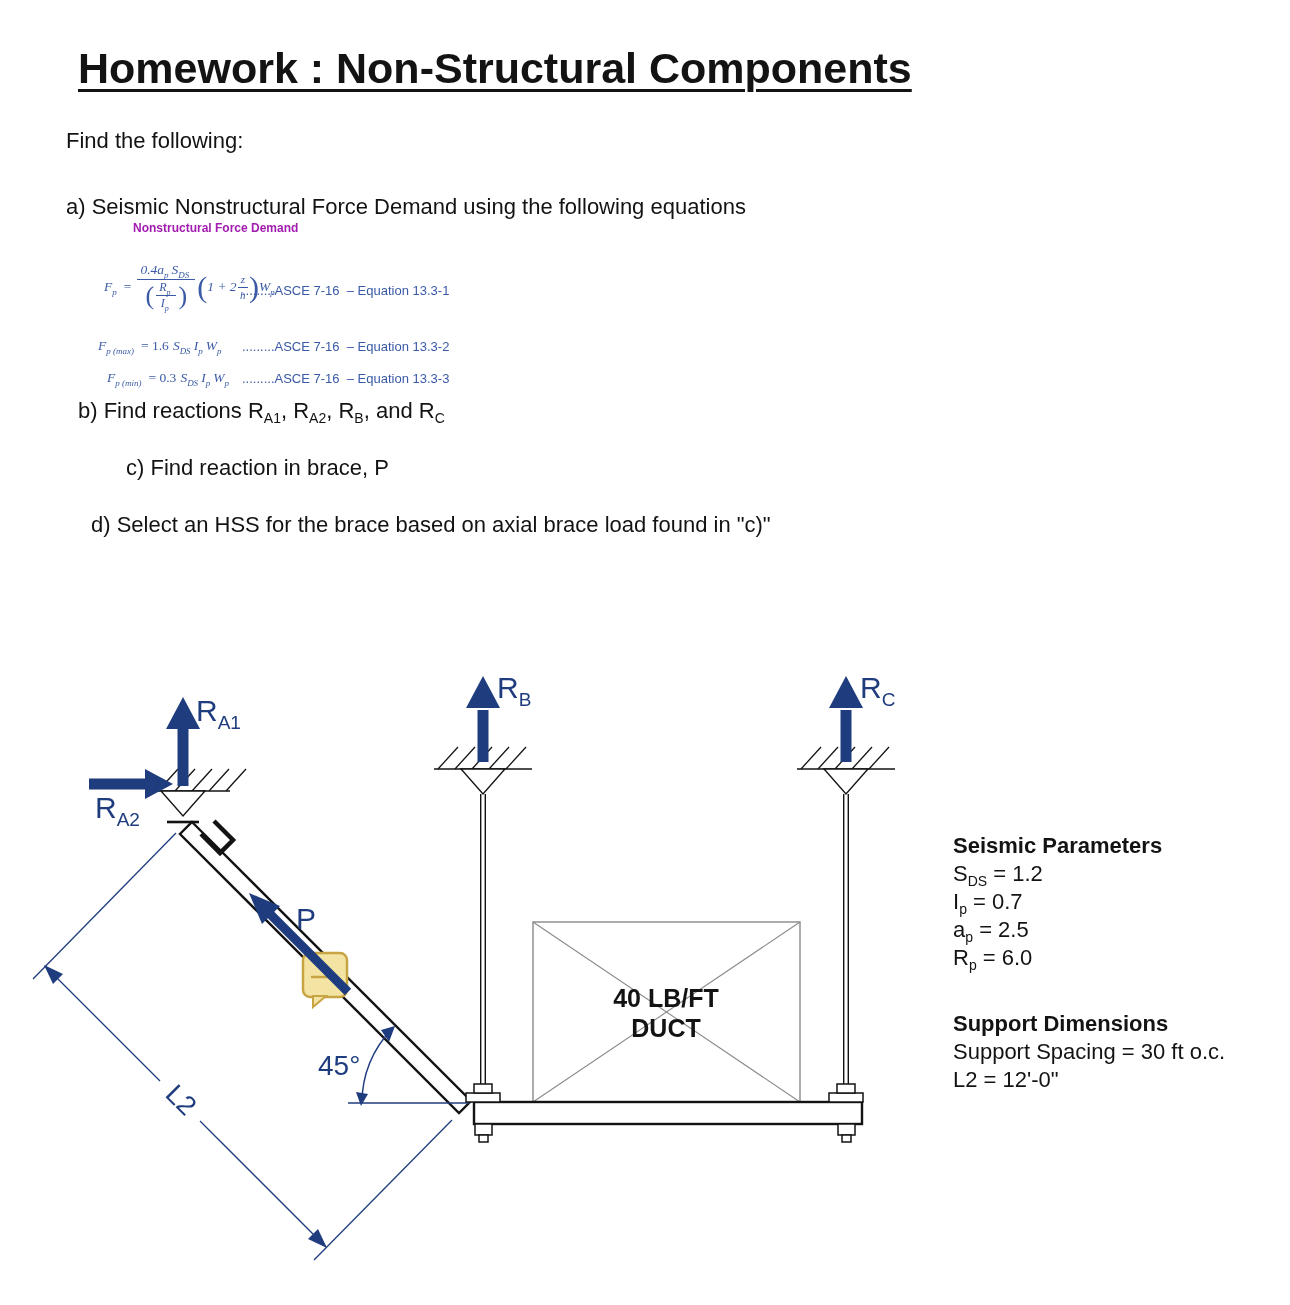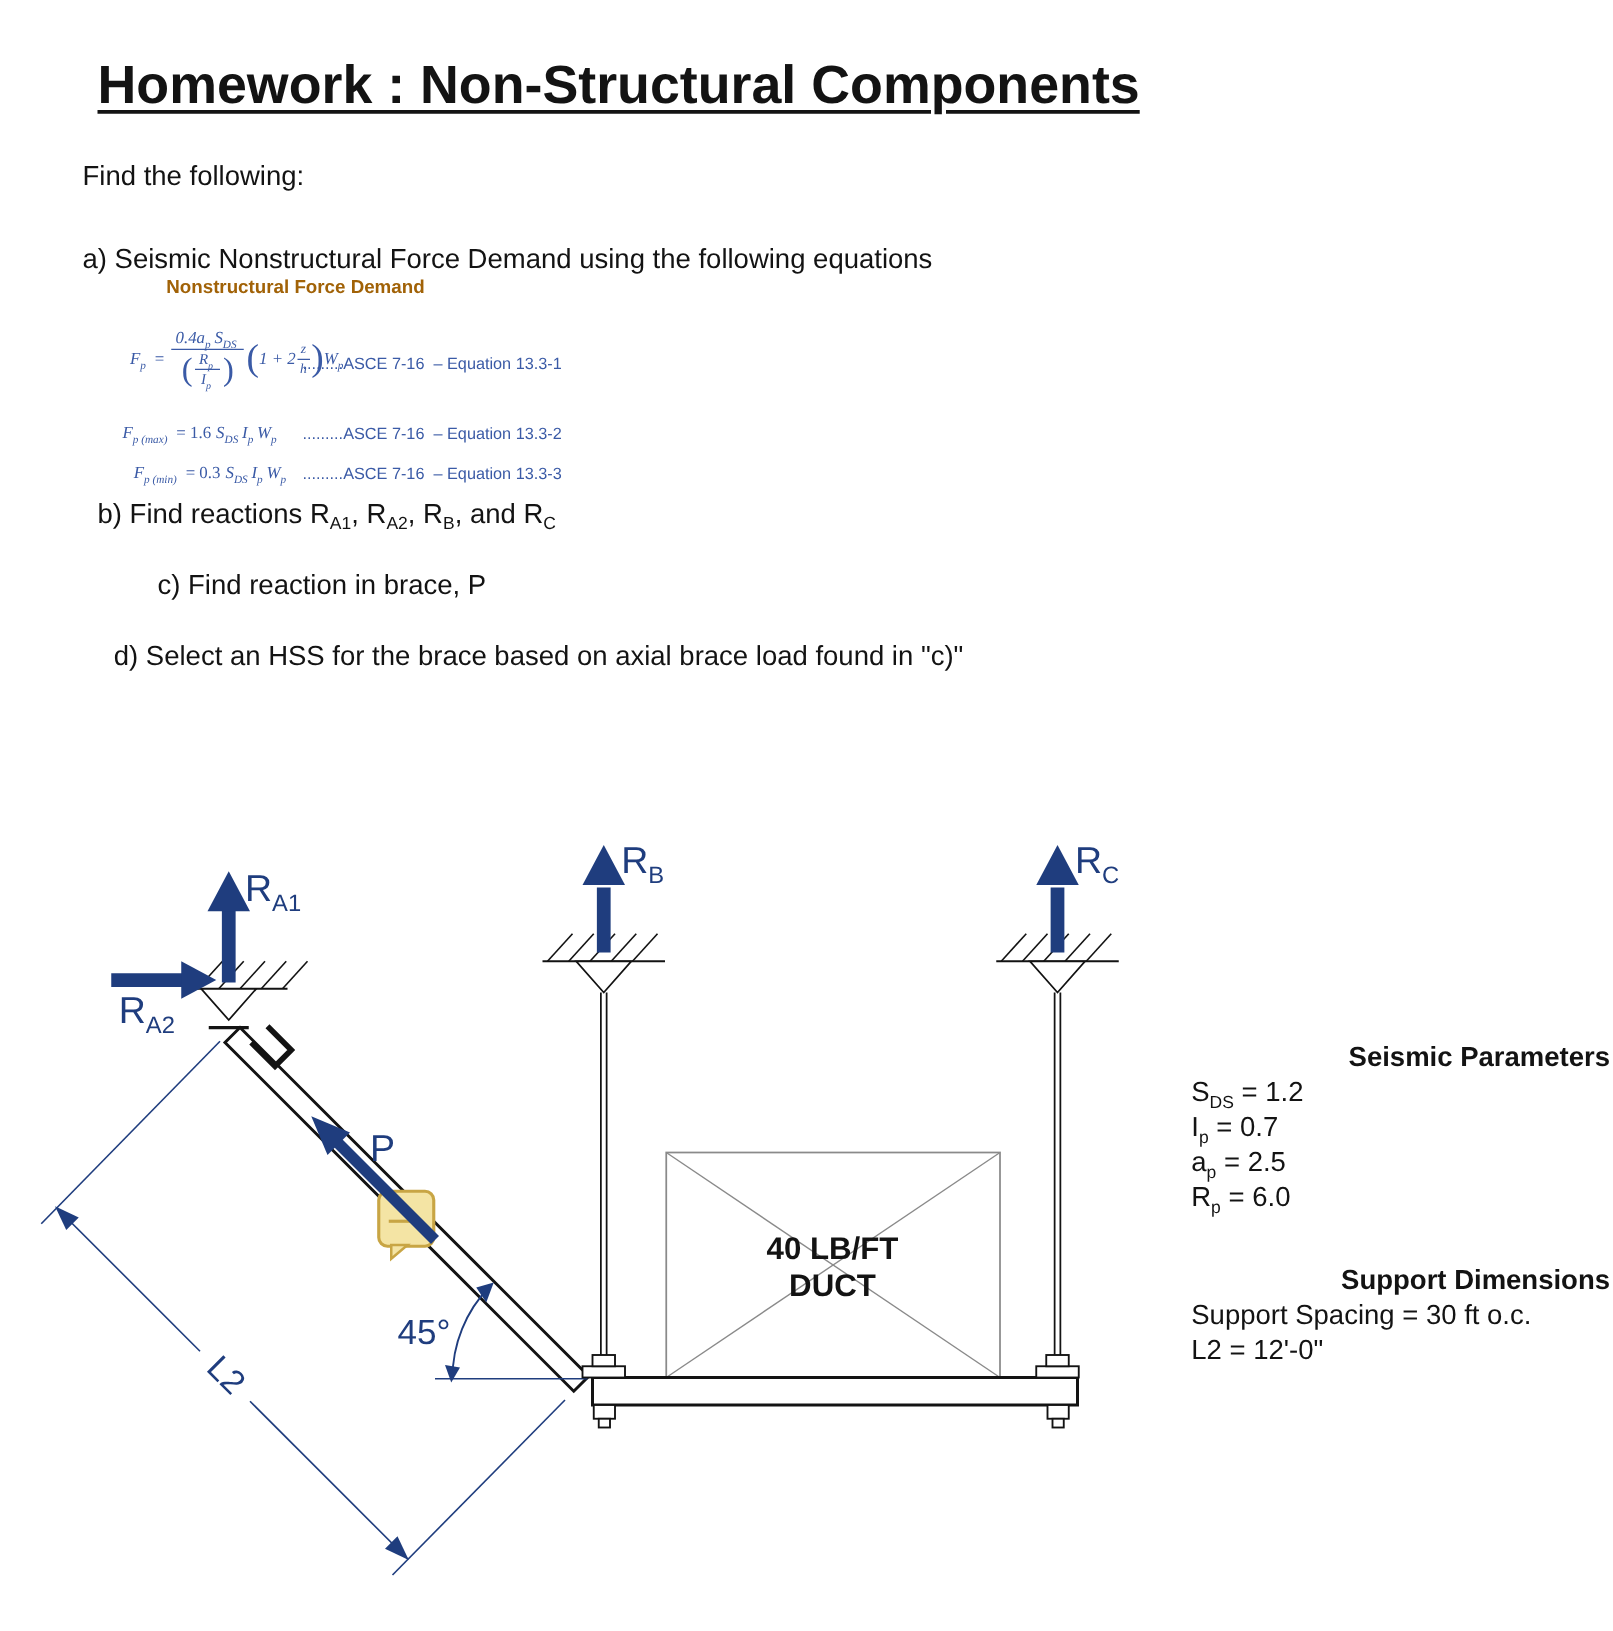--- a/index.html
+++ b/index.html
@@ -3,38 +3,38 @@
 <meta charset="utf-8">
 <style>
   html,body{margin:0;padding:0;background:#fff;}
   .page{position:relative;width:1290px;height:1305px;background:#ffffff;overflow:hidden;
         font-family:"Liberation Sans",sans-serif;color:#131313;}
   .abs{position:absolute;}
   .title{left:78px;top:44px;font-size:43px;font-weight:bold;
          text-decoration:underline;text-decoration-thickness:2.5px;text-underline-offset:6px;}
   .body-line{font-size:22px;}
   .body-line sub{font-size:14px;line-height:0;}
-  .eq-heading{left:133px;top:221px;font-size:15px;font-weight:bold;color:#a16207;}
+  .eq-heading{left:133px;top:221px;font-size:12px;font-weight:bold;color:#a21caf;}
   .eqrow{display:flex;align-items:center;color:#3a5aa6;
          font-family:"Liberation Serif",serif;font-style:italic;font-size:13.5px;}
   .eqrow sub{font-size:9px;line-height:0;margin-right:3px;}
   .mx{margin:0 4px;font-style:normal;}
   .frac{display:inline-flex;flex-direction:column;align-items:center;line-height:1.1;margin:0 2px;}
   .frac .num{padding:0 3px 1px;border-bottom:1px solid currentColor;text-align:center;}
   .frac .den{padding-top:1px;display:flex;align-items:center;}
   .frac.inner{font-size:12px;}
   .frac.inner sub{font-size:8px;}
   .frac.small{font-size:11px;margin:0 1px;}
   .paren{font-style:normal;font-weight:300;line-height:1;}
   .paren.big{font-size:30px;}
   .paren.mid{font-size:26px;}
   .eqref{position:absolute;font-family:"Liberation Sans",sans-serif;font-style:normal;
          font-size:13px;color:#3a5aa6;white-space:pre;}
   .sidebar{left:953px;top:832px;font-size:22px;line-height:28px;width:335px;}
-  .sidebar .hd{font-weight:bold;text-align:right;}
+  .sidebar .hd{font-weight:bold;}
   .sidebar sub{font-size:14px;line-height:0;}
   .sidebar .gap{height:38px;}
   svg text{font-family:"Liberation Sans",sans-serif;}
   .nlbl{fill:#1f3d7e;font-size:30px;}
   .nlbl .s{font-size:19px;}
   .ann{fill:#1f3d7e;font-size:28px;}
   .ductlbl{fill:#131313;font-size:25px;font-weight:bold;}
 </style>
 </head>
 <body>

